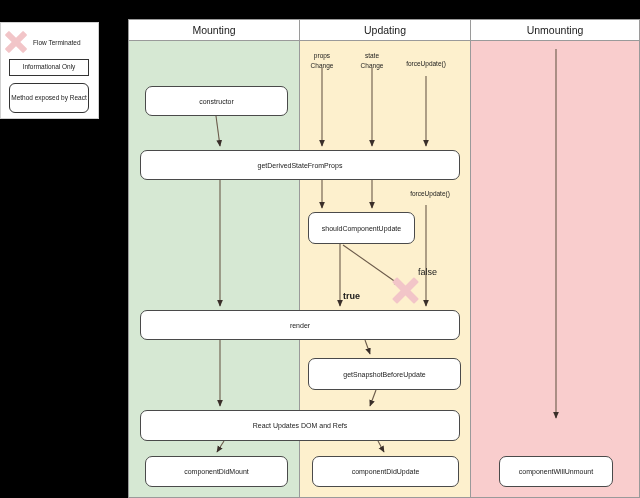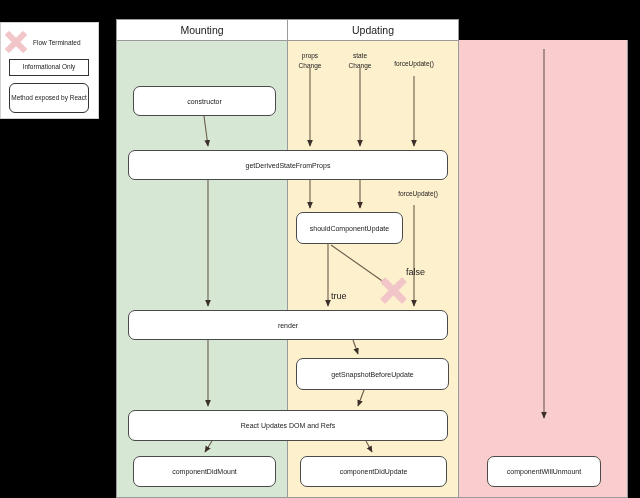--- a/index.html
+++ b/index.html
@@ -87,21 +87,21 @@
     left: 8px;
     top: 60px;
     width: 80px;
     height: 30px;
     border-radius: 6px;
   }
 
   
   #diagram {
     position: absolute;
-    left: 116px;
+    left: 128px;
     top: 19px;
     width: 512px;
     height: 479px;
   }
 
   
   .col-header {
     position: absolute;
     top: 0px;
     height: 22px;
@@ -172,21 +172,21 @@
   #label-forceupdate { left: 268px; top: 40px; width: 60px; }
   #label-forceupdate-2 { left: 272px; top: 170px; width: 60px; }
 
   .flow-label {
     position: absolute;
     font-size: 9px;
     color: #1a1a1a;
     z-index: 5;
   }
   #label-false { left: 246px; top: 248px; padding-left: 44px; }
-  #label-true  { left: 215px; top: 272px; }
+  #label-true  { left: 215px; top: 272px; font-weight: bold; }
 
   
   #terminated-x {
     position: absolute;
     left: 264px;
     top: 258px;
     width: 26px;
     height: 26px;
     z-index: 5;
   }
@@ -235,20 +235,23 @@
   <div class="col-body" id="body-mounting"></div>
   <div class="col-body" id="body-updating"></div>
   <div class="col-body" id="body-unmounting"></div>
 
   <div class="col-header" id="header-mounting">
     <span>Mounting</span>
   </div>
   <div class="col-header" id="header-updating">
     <span>Updating</span>
   </div>
+  <div class="col-header" id="header-unmounting">
+    <span>Unmounting</span>
+  </div>
 
   <svg id="connectors" viewBox="0 0 512 479" xmlns="http://www.w3.org/2000/svg">
     <defs>
       <marker id="arrowhead" markerWidth="7" markerHeight="7" refX="5.4" refY="2.6" orient="auto" markerUnits="strokeWidth">
         <path d="M0,0 L6,2.6 L0,5.2 z" fill="#3a2f2a"></path>
       </marker>
     </defs>
     <g stroke="#6b5a4a" stroke-width="1.1" fill="none" marker-end="url(#arrowhead)">
 
       <path d="M194,49 L194,127"></path>

